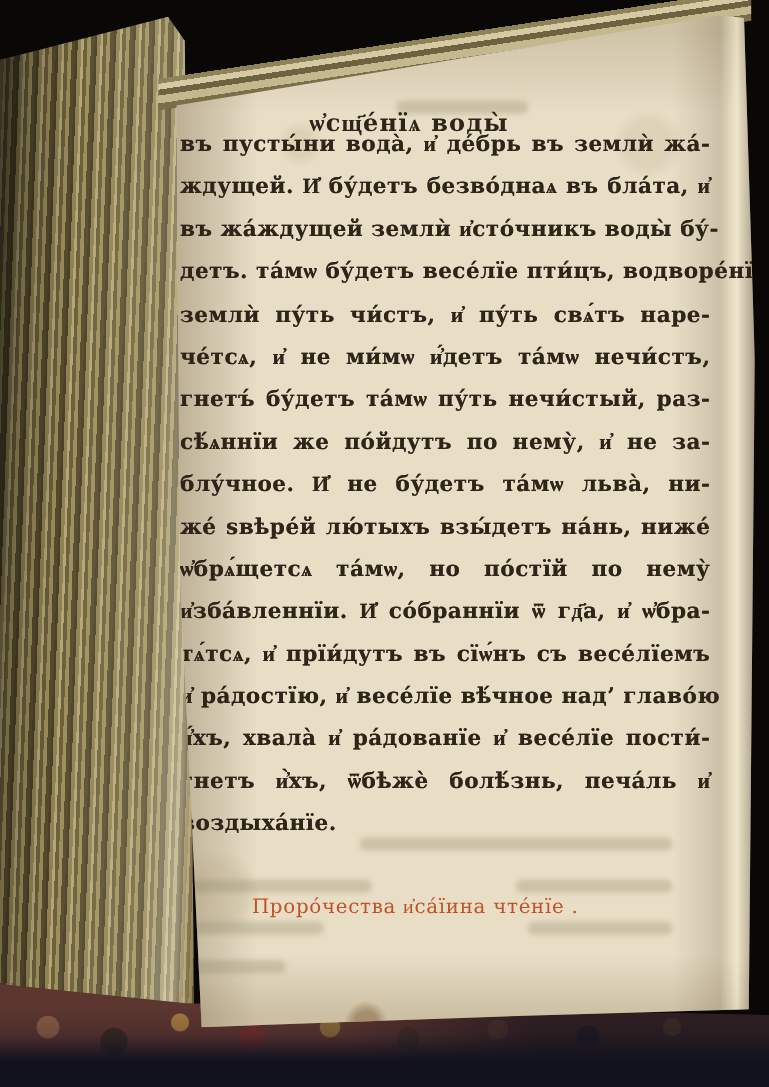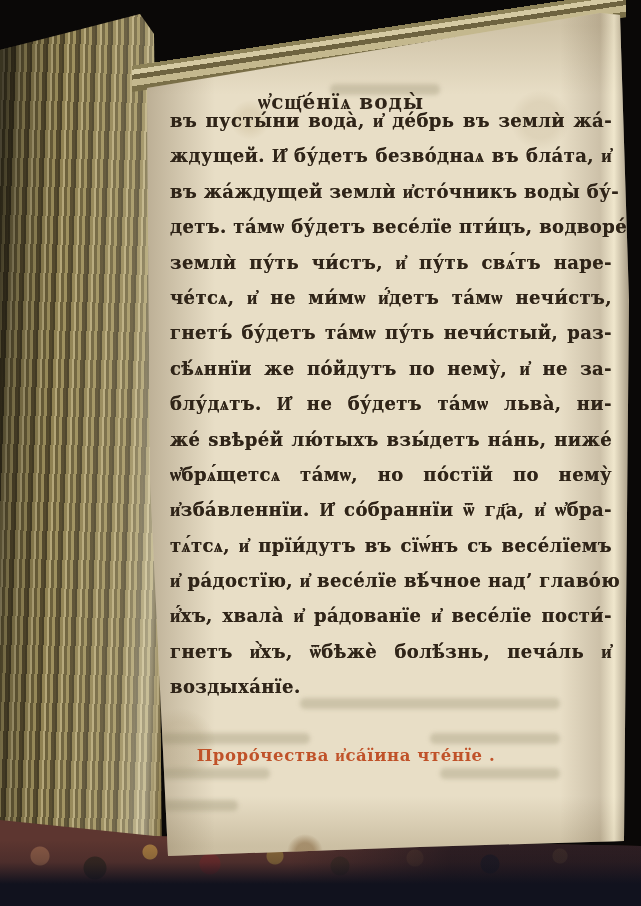--- a/index.html
+++ b/index.html
@@ -65,34 +65,34 @@
       radial-gradient(circle at 250px 120px, rgba(160,135,80,.14) 0 10px, rgba(0,0,0,0) 20px),
       linear-gradient(90deg, rgba(90,70,40,.30) 148px, rgba(90,70,40,0) 215px),
       linear-gradient(90deg, rgba(0,0,0,0) 560px, rgba(80,60,35,.18) 600px, rgba(246,238,210,.55) 614px, rgba(60,45,25,.35) 628px),
       linear-gradient(180deg, rgba(120,100,60,.22) 0 26px, rgba(120,100,60,0) 95px),
       linear-gradient(0deg, rgba(120,100,60,.25) 0 60px, rgba(120,100,60,0) 110px),
       var(--paper);
   }
   
   .ghost{background:rgba(140,133,98,.30);border-radius:5px;filter:blur(2px);height:11px;}
 
-  .textblock{left:150px;top:103px;width:442px;color:var(--ink);padding-left:20px;}
+  .textblock{left:150px;top:103px;width:442px;color:var(--ink);}
   .header{
     left:150px;top:78px;width:442px;text-align:center;padding-right:60px;box-sizing:border-box;
     font-size:20px;font-weight:700;color:var(--ink);letter-spacing:1px;margin-top:12px;
   }
   .line{
     height:35.4px;line-height:35.4px;font-size:18px;font-weight:700;letter-spacing:.4px;
     text-align:justify;text-align-last:justify;white-space:nowrap;
     text-shadow:0 0 .5px rgba(47,36,24,.7);
   }
   .line.no-stretch{text-align:left;text-align-last:left;}
   .rubric{
     left:150px;top:746px;width:442px;text-align:center;padding-right:50px;box-sizing:border-box;
-    font-size:16.5px;font-weight:700;color:var(--rubric-red);letter-spacing:.6px;
+    font-size:16.5px;font-weight:400;color:var(--rubric-red);letter-spacing:.6px;
   }
   .catchword{
     left:390px;top:787px;width:200px;text-align:right;padding-right:6px;box-sizing:border-box;
     font-size:19px;font-weight:700;color:var(--ink);letter-spacing:1px;
   }
 </style>
 </head>
 <body>
 
 <div class="abs left-edges"></div>
@@ -113,21 +113,21 @@
 
   <div class="abs textblock">
     <div class="line">въ пусты́ни вода̀, и҆ де́брь въ землѝ жа́-</div>
     <div class="line">ждущей. И҆ бу́детъ безво́днаѧ въ бла́та, и҆</div>
     <div class="line">въ жа́ждущей землѝ и҆сто́чникъ воды̀ бу́-</div>
     <div class="line">детъ. та́мѡ бу́детъ весе́лїе пти́цъ, водворе́нїе</div>
     <div class="line">землѝ пу́ть чи́стъ, и҆ пу́ть свѧ́тъ наре-</div>
     <div class="line">че́тсѧ, и҆ не ми́мѡ и҆́детъ та́мѡ нечи́стъ,</div>
     <div class="line">гнетъ́ бу́детъ та́мѡ пу́ть нечи́стый, раз-</div>
     <div class="line">сѣ́ѧннїи же по́йдутъ по нему̀, и҆ не за-</div>
-    <div class="line">блу́дѧтъ. И҆ не бу́детъ та́мѡ льва̀, ни-</div>
+    <div class="line">блу́чное. И҆ не бу́детъ та́мѡ льва̀, ни-</div>
     <div class="line">же́ ѕвѣре́й лю́тыхъ взы́детъ на́нь, ниже́</div>
     <div class="line">ѡ҆брѧ́щетсѧ та́мѡ, но по́стїй по нему̀</div>
     <div class="line">и҆зба́вленнїи. И҆ со́браннїи ѿ гд҃а, и҆ ѡ҆бра-</div>
     <div class="line">тѧ́тсѧ, и҆ прїи́дутъ въ сїѡ́нъ съ весе́лїемъ</div>
     <div class="line">и҆ ра́достїю, и҆ весе́лїе вѣ́чное над’ главо́ю</div>
     <div class="line">и҆́хъ, хвала̀ и҆ ра́дованїе и҆ весе́лїе пости́-</div>
     <div class="line">гнетъ и҆̀хъ, ѿбѣжѐ болѣ́знь, печа́ль и҆</div>
     <div class="line no-stretch">воздыха́нїе.</div>
   </div>
 

